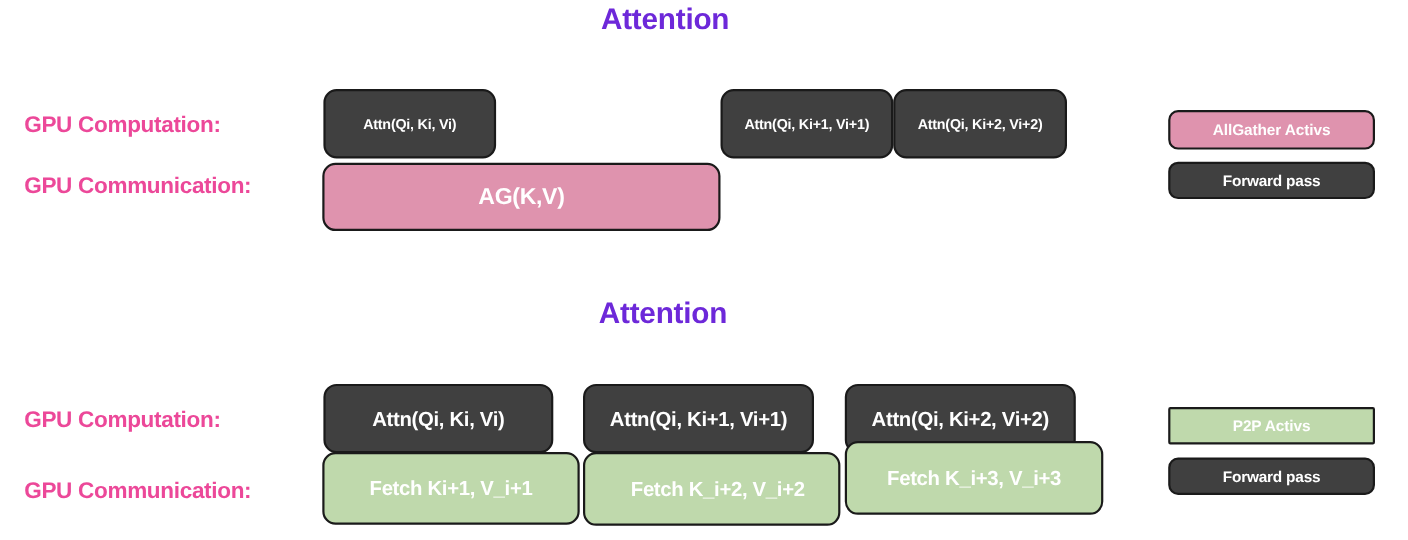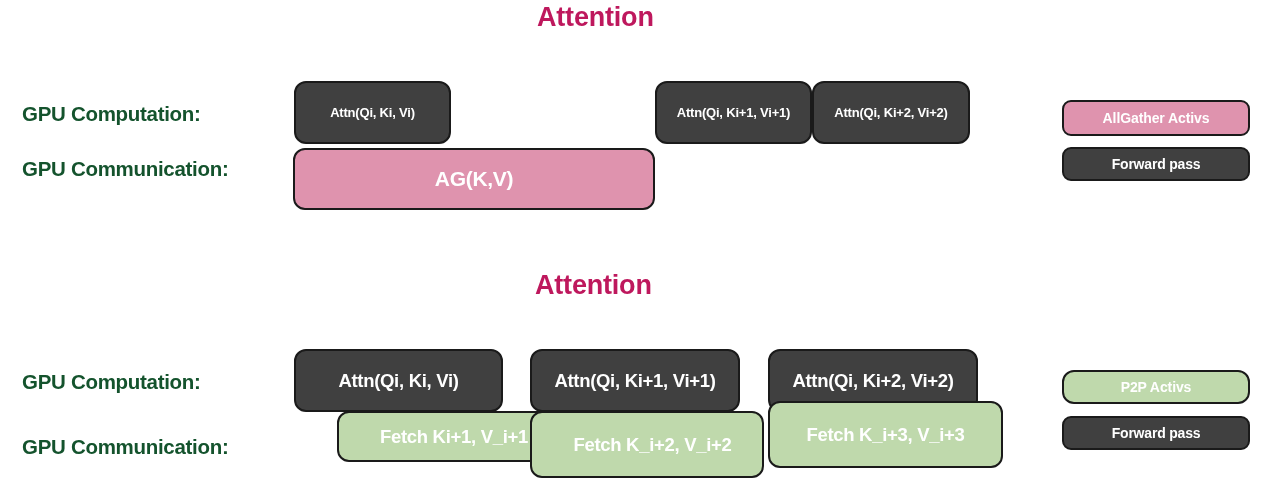--- a/index.html
+++ b/index.html
@@ -13,30 +13,30 @@
   #canvas {
     position: relative;
     width: 1280px;
     height: 491px;
     background: #ffffff;
     overflow: hidden;
   }
   .section-title {
     position: absolute;
     font-weight: bold;
-    color: #be185d;
+    color: #6d28d9;
     font-size: 27px;
     letter-spacing: -0.2px;
     white-space: nowrap;
-    text-align: left;
+    text-align: right;
   }
   .row-label {
     position: absolute;
     font-weight: bold;
-    color: #14532d;
+    color: #ec4899;
     font-size: 20.5px;
     letter-spacing: -0.3px;
     white-space: nowrap;
     line-height: 1;
   }
   .box {
     position: absolute;
     box-sizing: border-box;
     border: 2.5px solid #1a1a1a;
     border-radius: 12px;
@@ -86,23 +86,23 @@
   <div class="row-label" style="left:22px; top:372px;">GPU Computation:</div>
 
   <div class="row-label" style="left:22px; top:437px;">GPU Communication:</div>
 
   <div class="box blue t-md" style="left:294px; top:349px; width:209px; height:63px;">Attn(Qi, Ki, Vi)</div>
 
   <div class="box blue t-md" style="left:530px; top:349px; width:210px; height:63px;">Attn(Qi, Ki+1, Vi+1)</div>
 
   <div class="box blue t-md" style="left:768px; top:349px; width:210px; height:63px;">Attn(Qi, Ki+2, Vi+2)</div>
 
-  <div class="box green t-md" style="left:293px; top:411px; width:234px; height:51px;margin-left:44px;">Fetch Ki+1, V_i+1</div>
+  <div class="box green t-md" style="left:293px; top:411px; width:234px; height:66px;">Fetch Ki+1, V_i+1</div>
 
   <div class="box green t-md" style="left:530px; top:411px; width:234px; height:67px;padding-left:11px;">Fetch K_i+2, V_i+2</div>
 
   <div class="box green t-md" style="left:768px; top:401px; width:235px; height:67px;">Fetch K_i+3, V_i+3</div>
 
-  <div class="box green t-legsm" style="left:1062px; top:370px; width:188px; height:34px; border-radius:12px;">P2P Activs</div>
+  <div class="box green t-legsm" style="left:1062px; top:370px; width:188px; height:34px; border-radius:2px;">P2P Activs</div>
 
   <div class="box blue t-leg" style="left:1062px; top:416px; width:188px; height:34px; border-radius:9px;">Forward pass</div>
 
 </div>
 
 </body></html>

